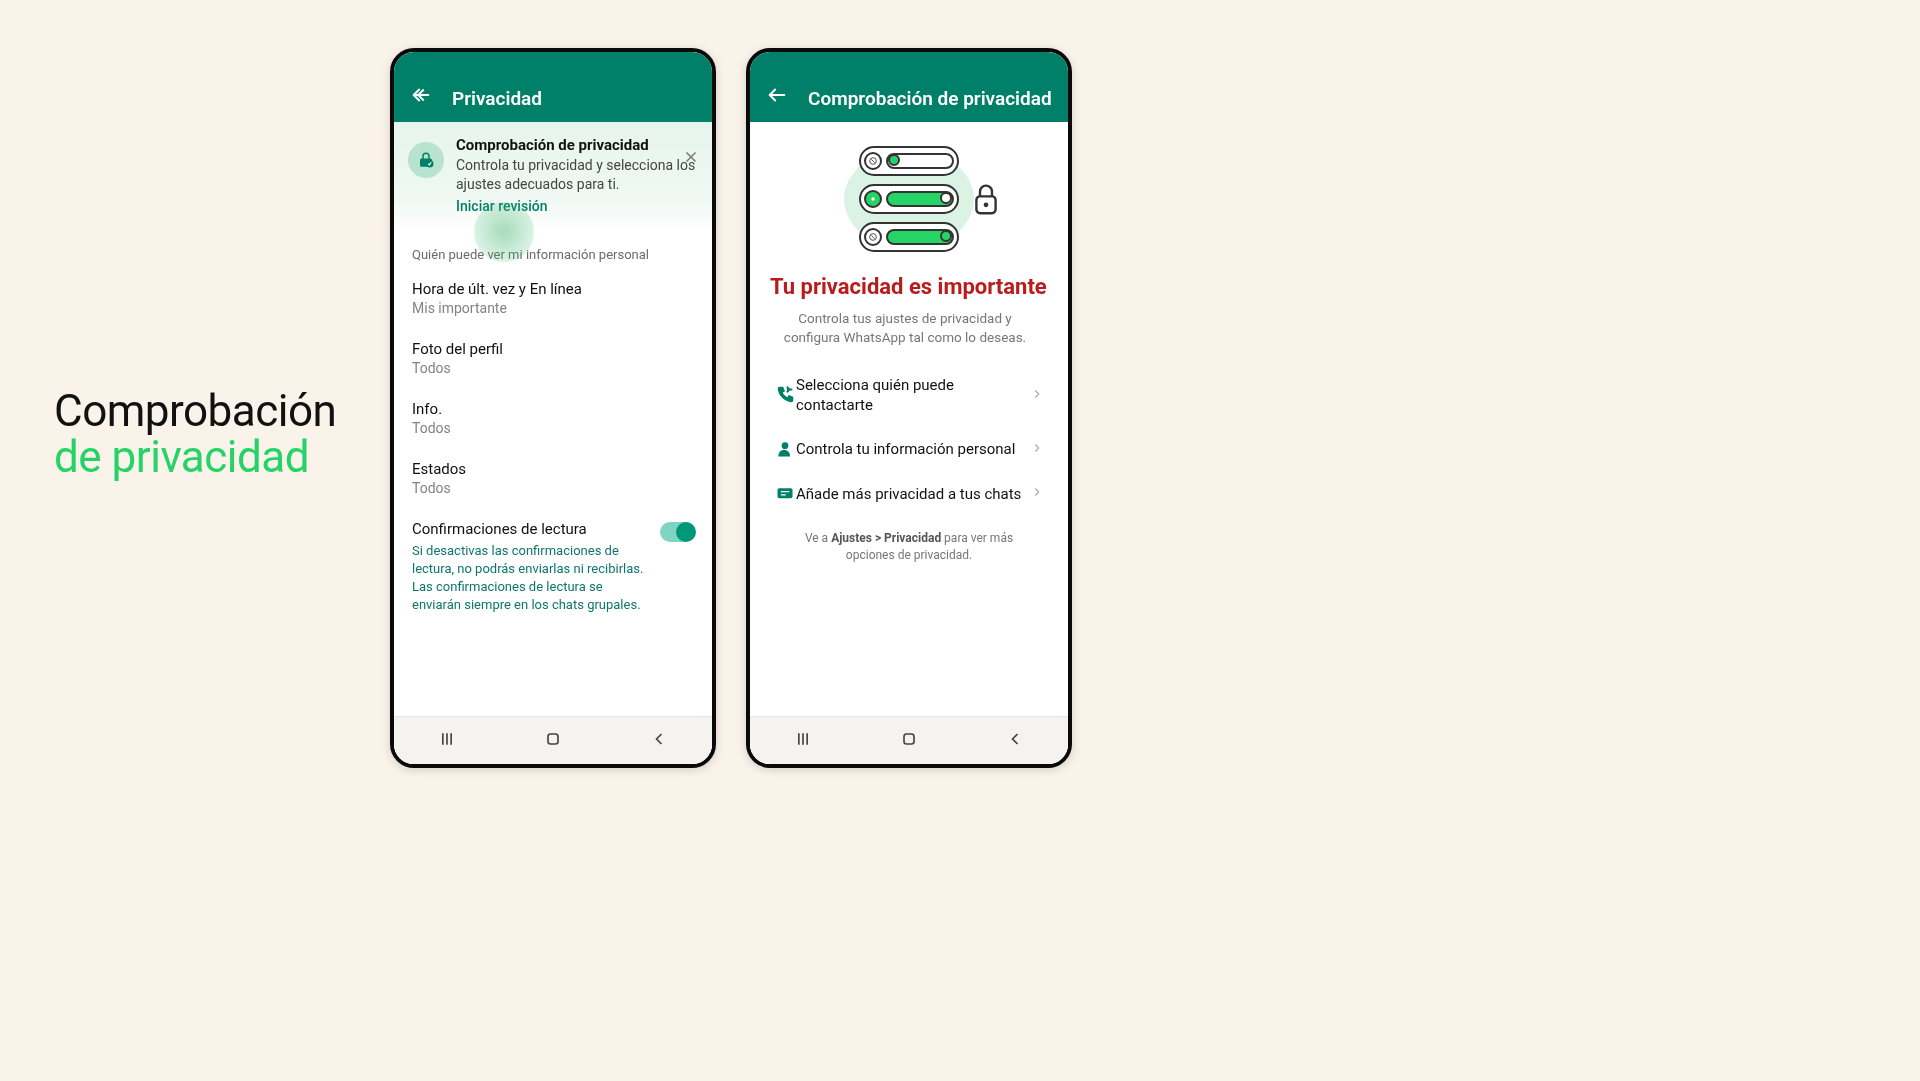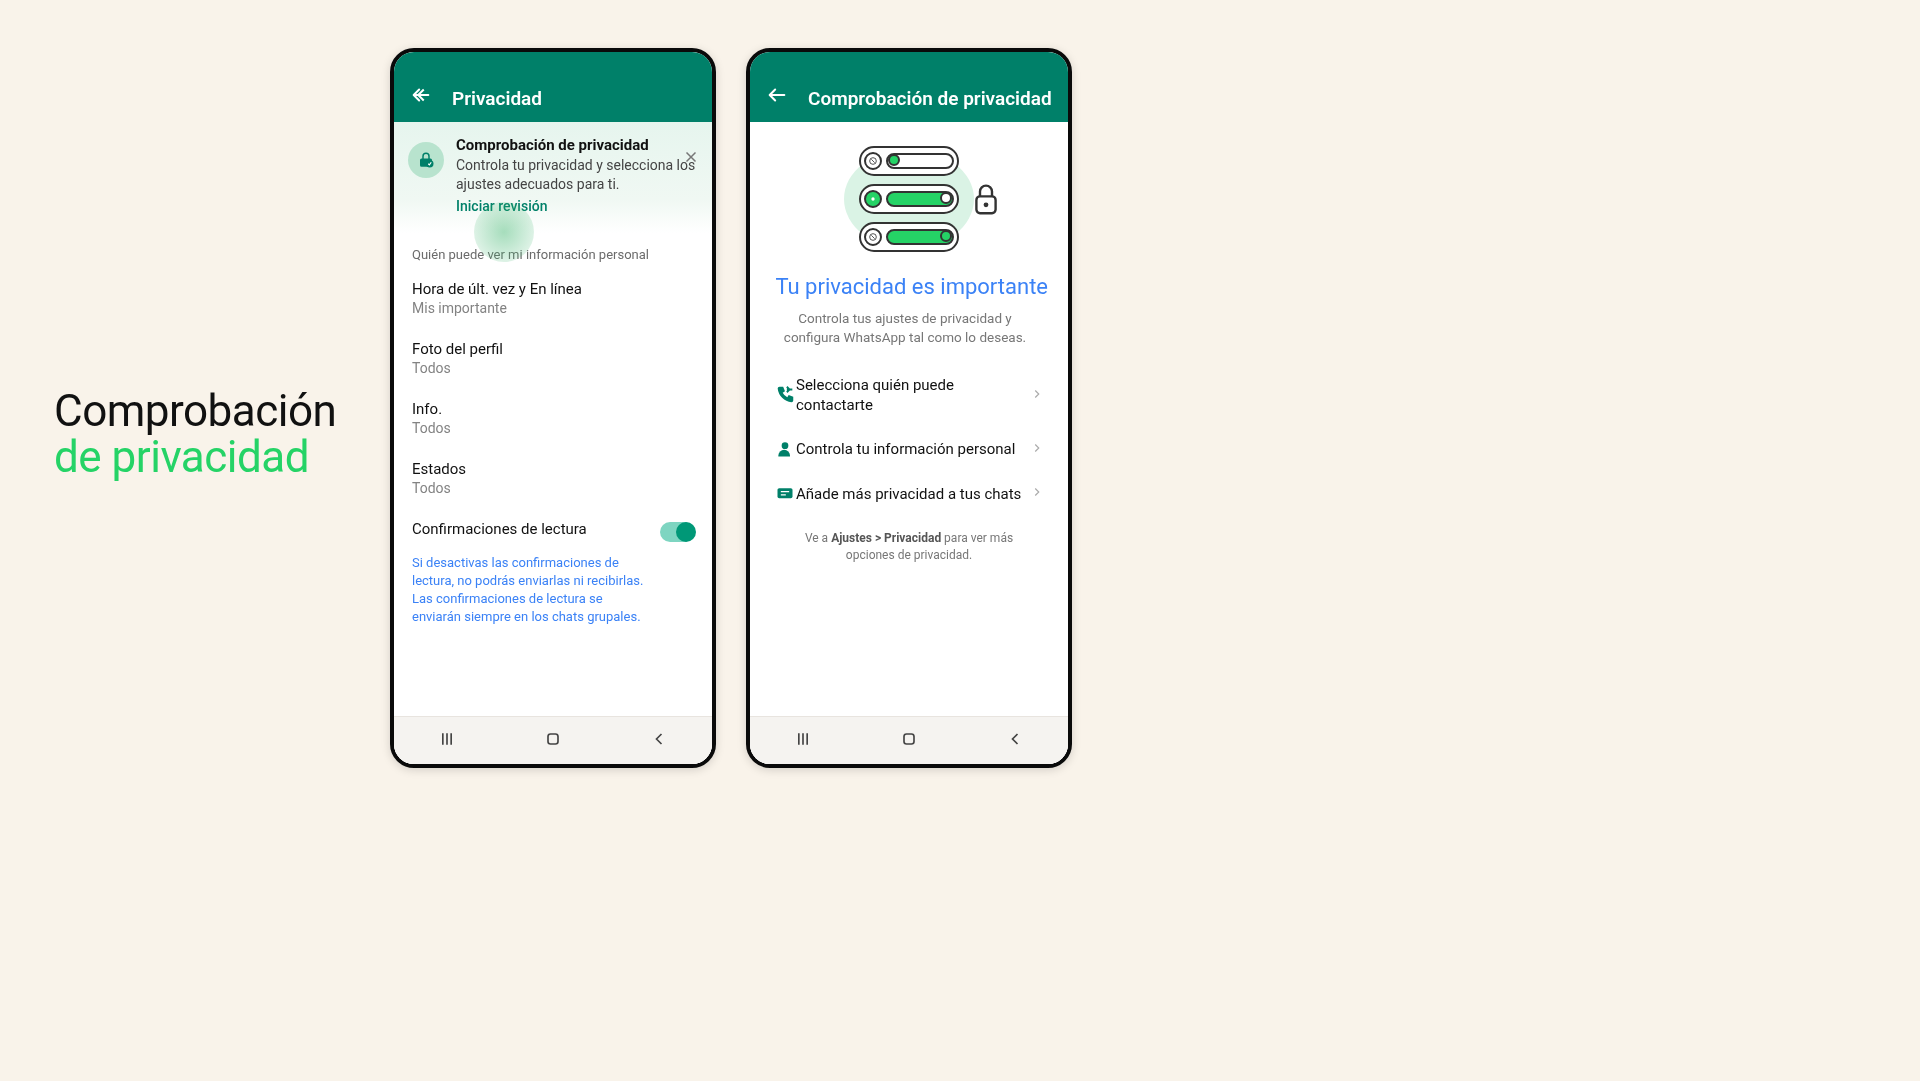--- a/index.html
+++ b/index.html
@@ -102,21 +102,21 @@
 
 .setting-row {
   padding: 12px 18px;
   display: flex;
   justify-content: flex-end;
   align-items: flex-start;
 }
 .setting-row .setting-left { flex: 1; padding-right: 10px; }
 .setting-label { font-size: 15px; color: #111; margin-bottom: 2px; }
 .setting-value { font-size: 14px; color: #838383; }
-.setting-desc { font-size: 13px; color: #3b82f6; line-height: 1.4; margin-top: 16px; }
+.setting-desc { font-size: 13px; color: #0f766e; line-height: 1.4; margin-top: 4px; }
 
 
 .toggle {
   width: 34px; height: 20px;
   background: #7ed5c1;
   border-radius: 10px;
   position: relative;
   margin-top: 2px;
 }
 .toggle .knob {
@@ -182,24 +182,24 @@
 .pill-knob.right { right: 0; background: #fff; }
 .pill-knob.gright { right: 0; background: #25d366; }
 .lock-illus {
   position: absolute;
   right: -2px; top: 36px;
   width: 30px; height: 36px;
   z-index: 2;
 }
 
 .hero-heading {
-  text-align: right;
+  text-align: left;
   font-size: 22px;
-  font-weight: 400;
-  color: #3b82f6;
+  font-weight: 700;
+  color: #b91c1c;
   padding: 10px 20px 10px 20px;
 }
 .hero-sub {
   text-align: center;
   font-size: 13.5px;
   color: #777;
   padding: 0 28px 16px 20px;
   line-height: 1.4;
 }
 

